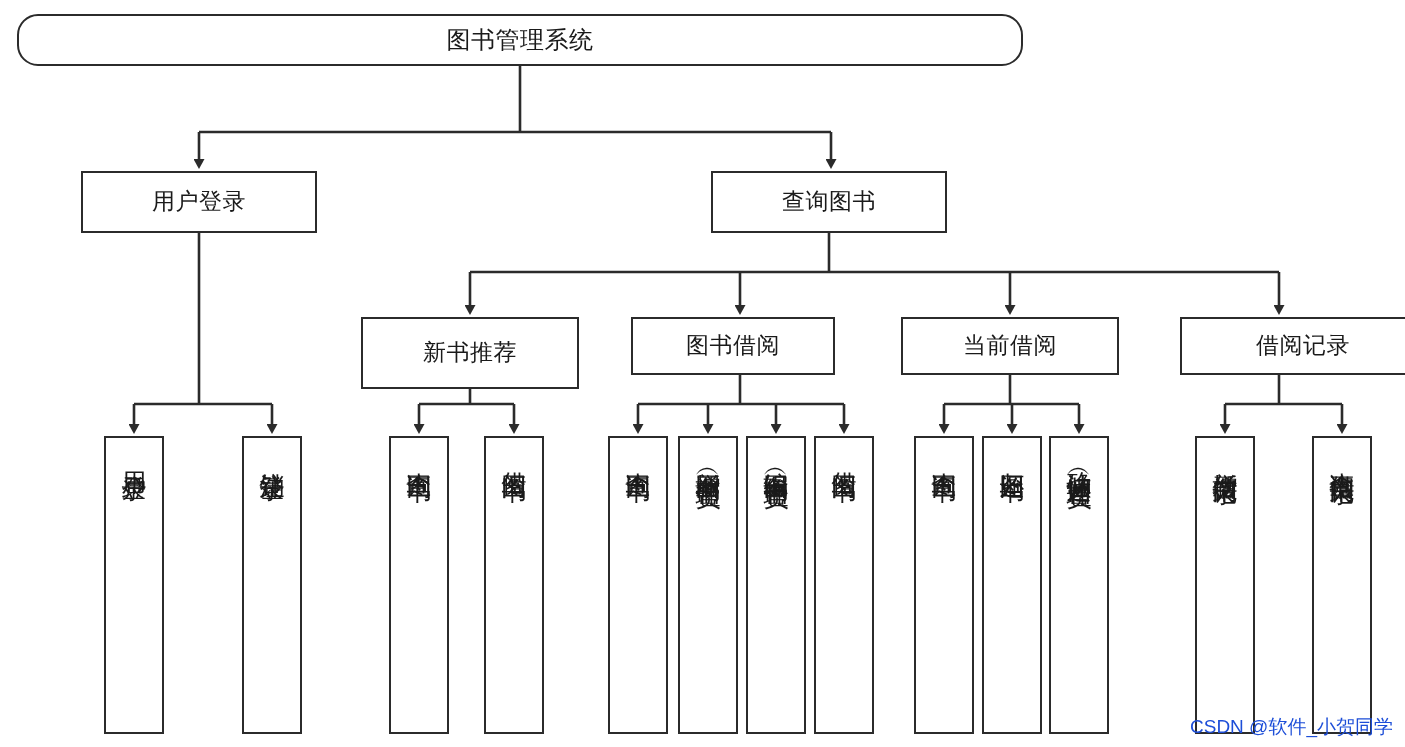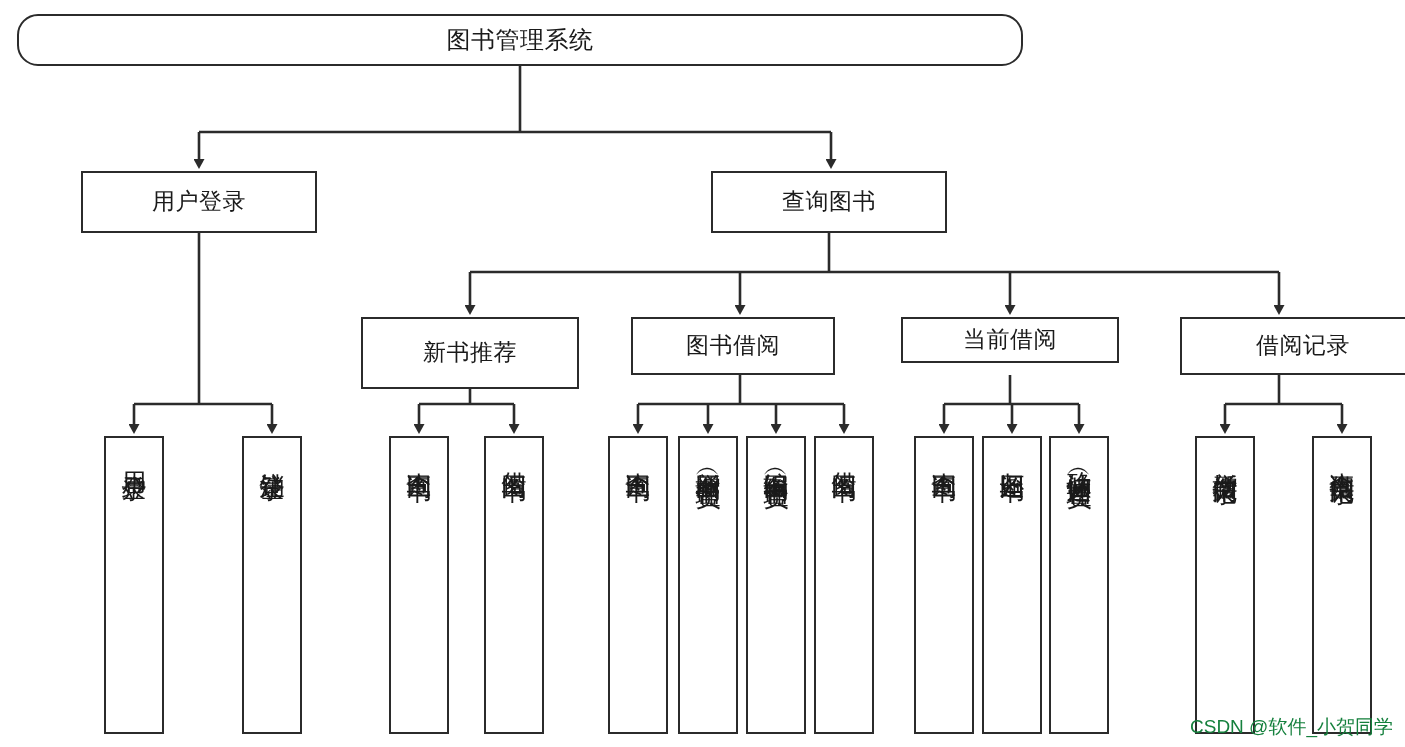--- a/index.html
+++ b/index.html
@@ -59,21 +59,21 @@
     text-orientation: upright;
     font-size: 25px;
     line-height: 1.0;
     letter-spacing: 2px;
   }
   .watermark {
     position: absolute;
     left: 1190px;
     top: 714px;
     font-size: 19px;
-    color: #15803d;
+    color: #1d4ed8;
     white-space: nowrap;
     font-family: "Liberation Sans", "DejaVu Sans", sans-serif;
   }
 </style>
 </head>
 <body>
 
 <div id="canvas">
 
   <svg class="wires" viewBox="0 0 1405 747" xmlns="http://www.w3.org/2000/svg">
@@ -136,21 +136,21 @@
   <div class="node h" style="left:711px; top:171px; width:236px; height:62px;">
     <span class="label">查询图书</span>
   </div>
 
   <div class="node h" style="left:361px; top:317px; width:218px; height:72px;">
     <span class="label">新书推荐</span>
   </div>
   <div class="node h" style="left:631px; top:317px; width:204px; height:58px;">
     <span class="label">图书借阅</span>
   </div>
-  <div class="node h" style="left:901px; top:317px; width:218px; height:46px;align-items:center;">
+  <div class="node h" style="left:901px; top:317px; width:218px; height:58px;align-items:center;">
     <span class="label">当前借阅</span>
   </div>
   <div class="node h" style="left:1180px; top:317px; width:246px; height:58px;">
     <span class="label">借阅记录</span>
   </div>
 
   <div class="node v" style="left:104px; top:436px; width:60px; height:298px;">
     <span class="label">用户登录</span>
   </div>
   <div class="node v" style="left:242px; top:436px; width:60px; height:298px;">

